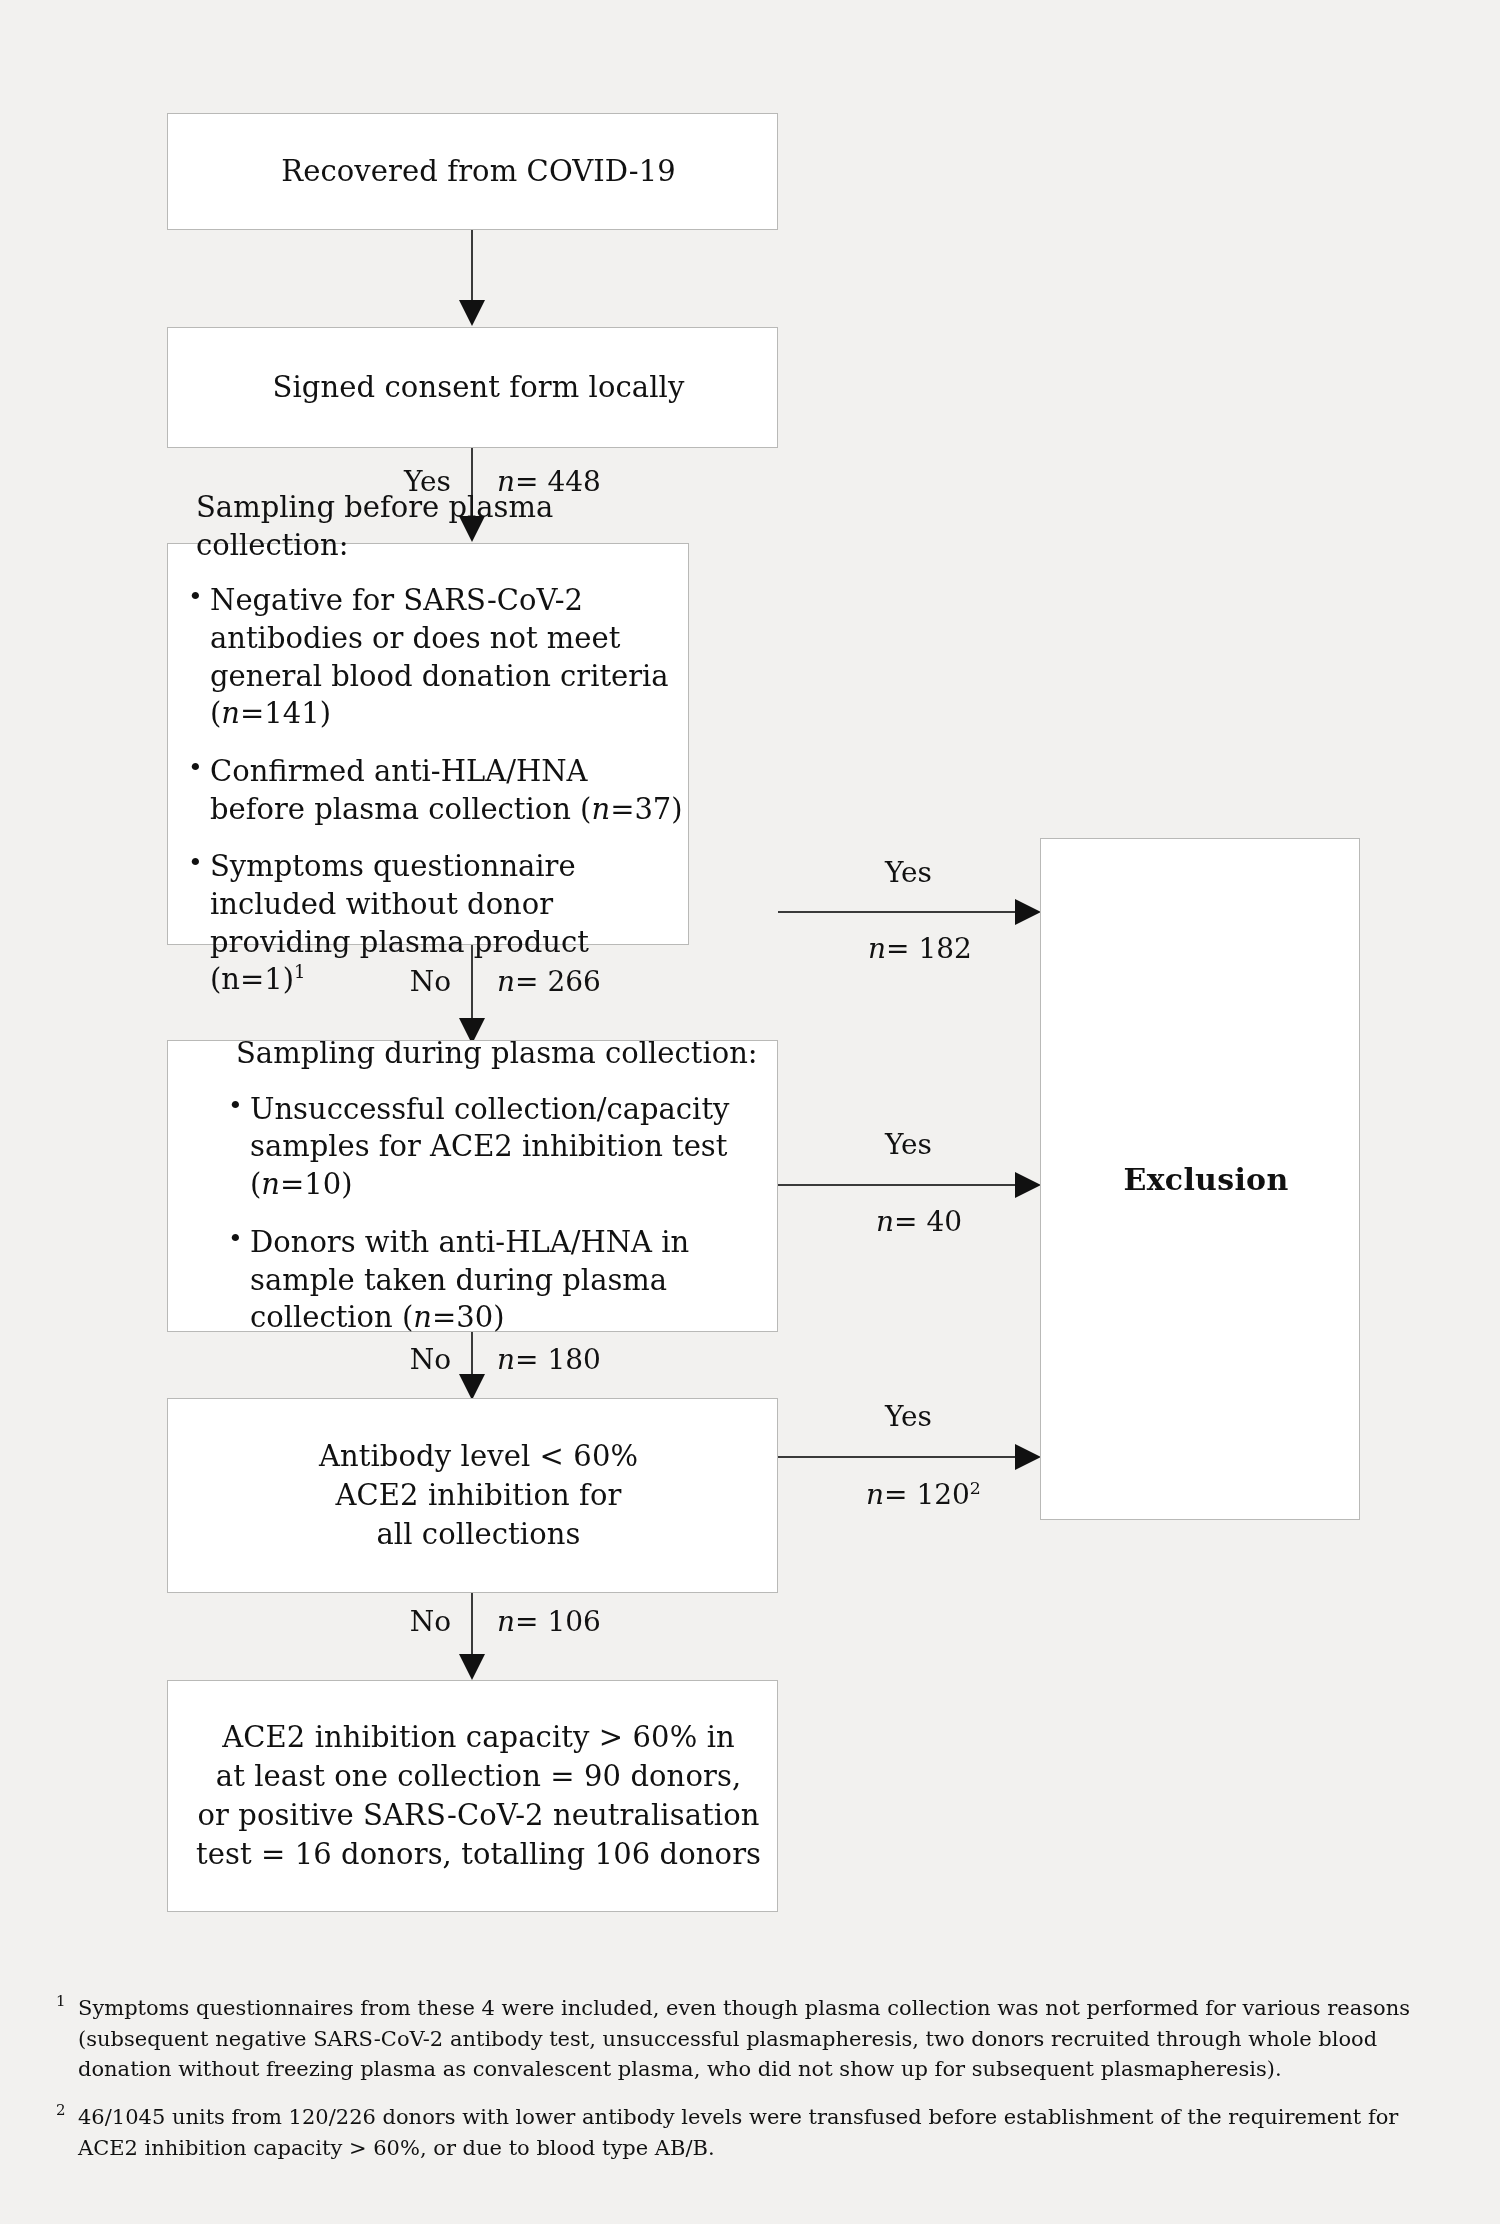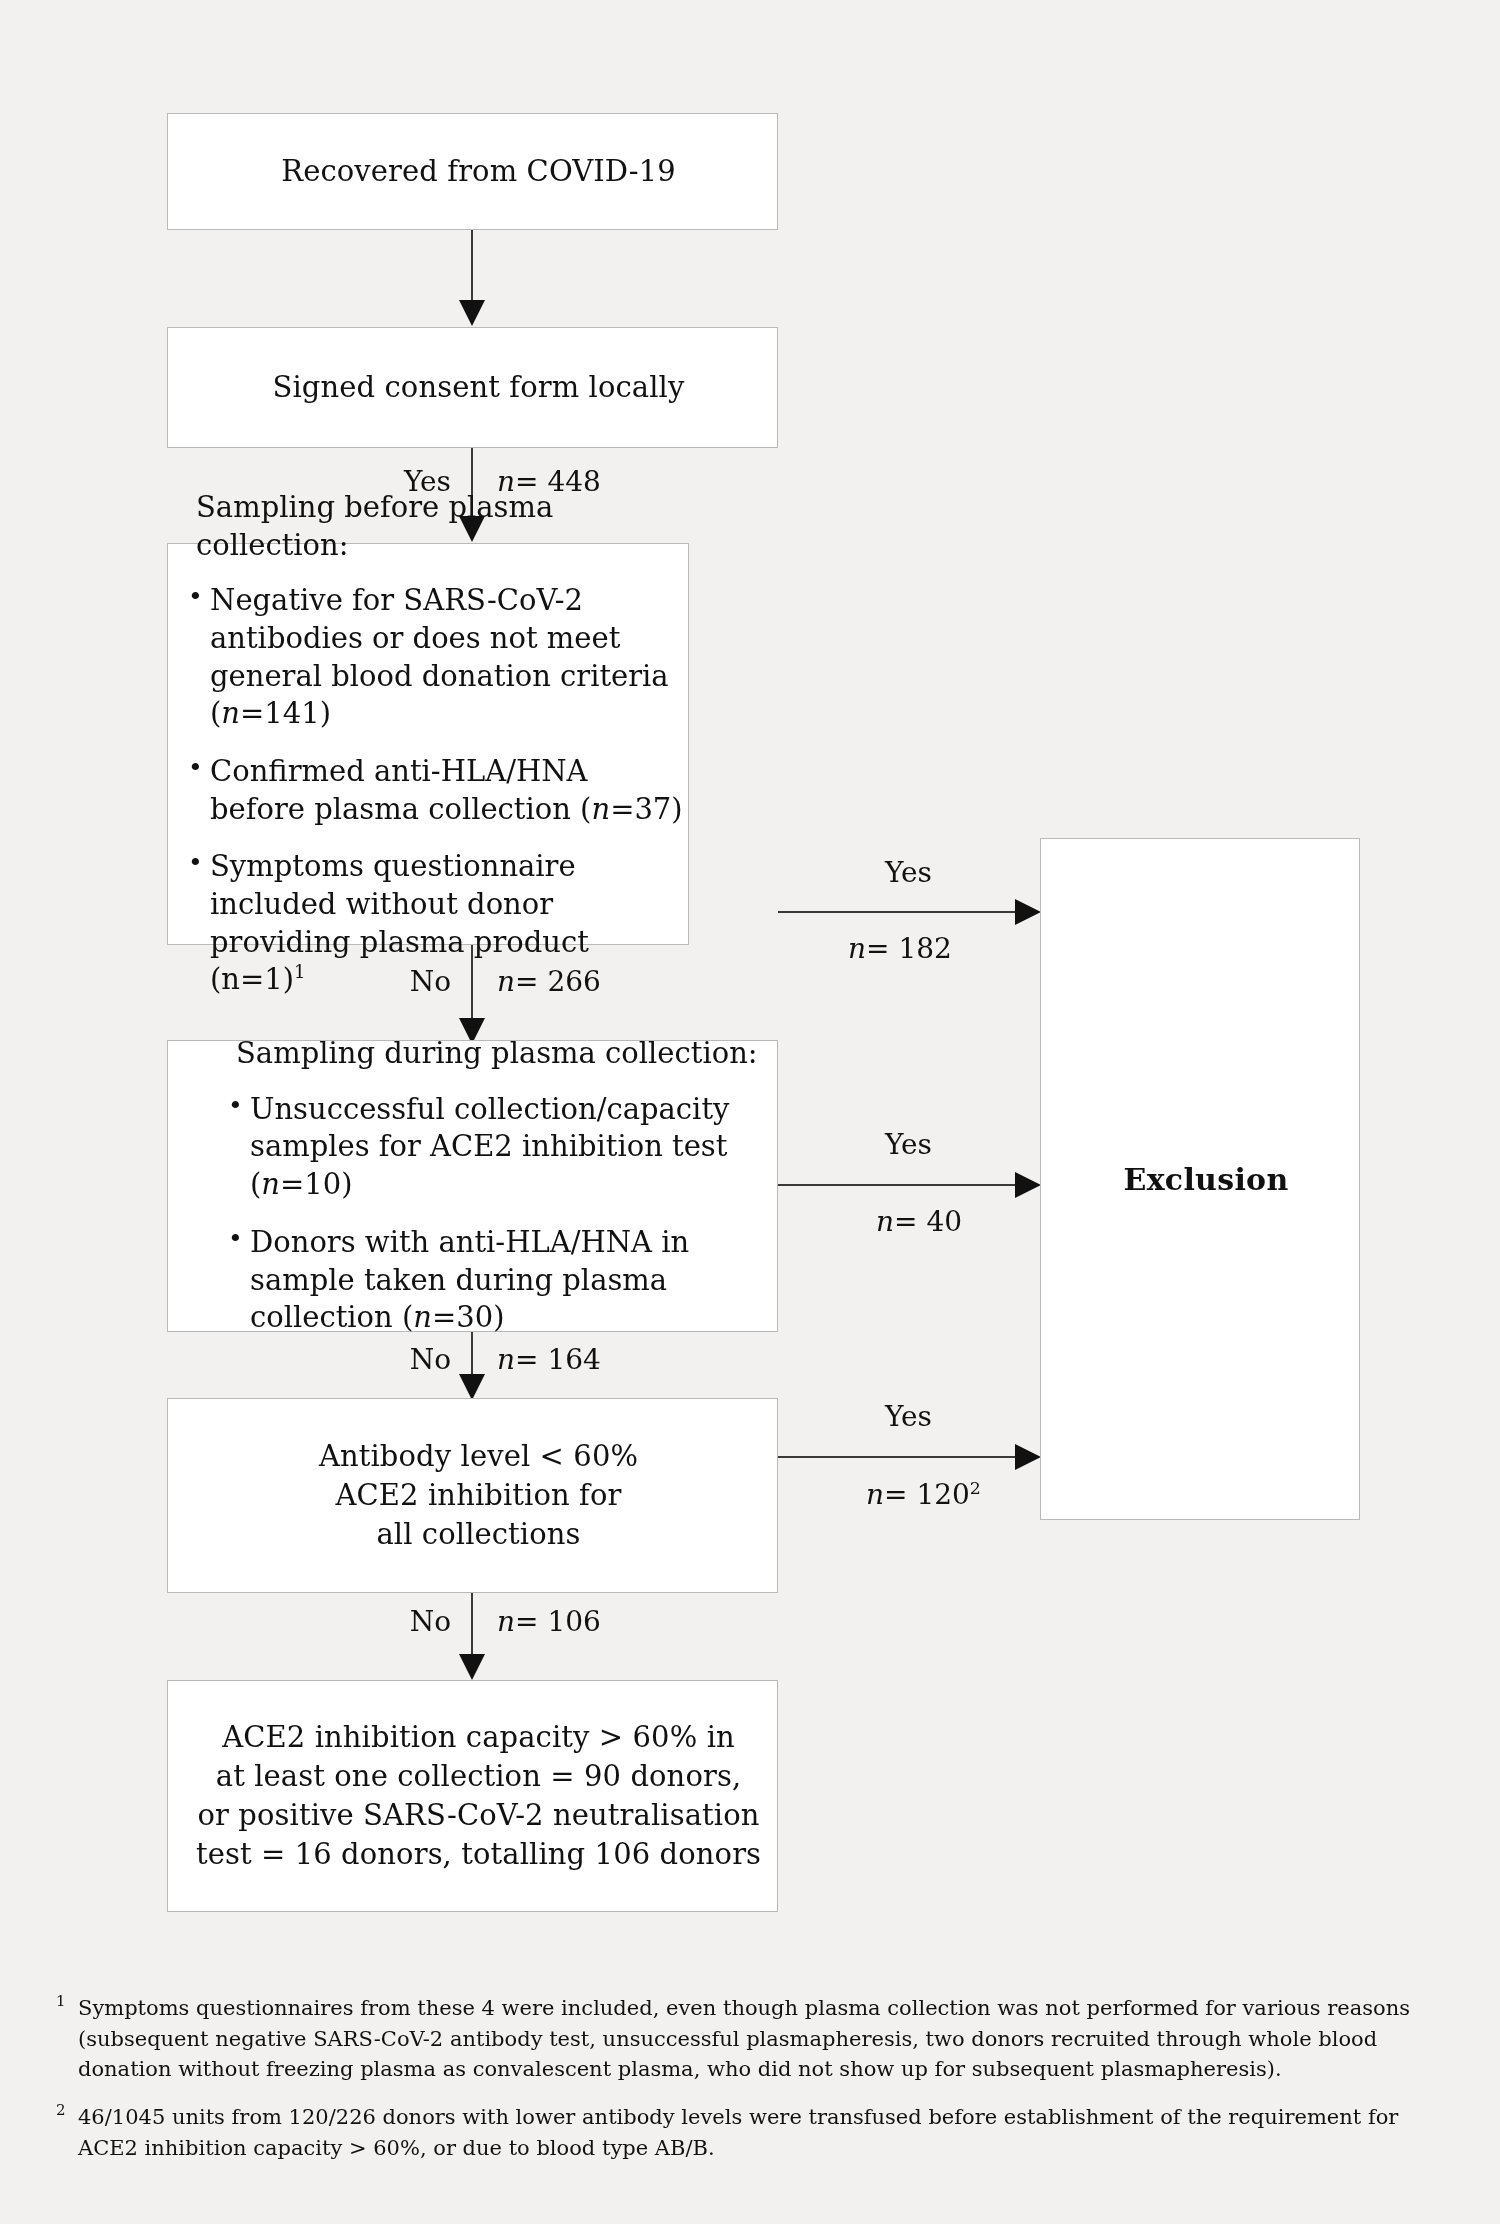--- a/index.html
+++ b/index.html
@@ -161,21 +161,21 @@
         <span>Symptoms questionnaire included without donor providing plasma product (n=1)</span><sup class="fn">1</sup>
       </li>
     </ul>
   </div>
 
   <div class="hline" style="left: 778px; top: 911px; width: 240px;"></div>
   <div class="hhead" style="left: 1015px; top: 899px;"></div>
   <div class="elabel" style="left: 885px; top: 856px;">
     <span>Yes</span>
   </div>
-  <div class="elabel" style="left: 848px; top: 932px;">
+  <div class="elabel" style="left: 868px; top: 932px;">
     <span class="ital">n</span><span>= 182</span>
   </div>
 
   <div class="vline" style="left:471px;top:945px;height:75px;"></div>
   <div class="vhead" style="left:459px;top:1018px;"></div>
   <div class="elabel left-of-line" style="left:281px;top:965px;width:170px;">
     <span>No</span>
   </div>
   <div class="elabel right-of-line" style="left:497px;top:965px;">
     <span class="ital">n</span><span>= 266</span>
@@ -201,21 +201,21 @@
   <div class="elabel" style="left: 876px; top: 1205px;">
     <span class="ital">n</span><span>= 40</span>
   </div>
 
   <div class="vline" style="left: 471px; top: 1332px; height: 44px;"></div>
   <div class="vhead" style="left: 459px; top: 1374px;"></div>
   <div class="elabel left-of-line" style="left: 281px; top: 1343px; width: 170px;">
     <span>No</span>
   </div>
   <div class="elabel right-of-line" style="left: 497px; top: 1343px;">
-    <span class="ital">n</span><span>= 164</span>
+    <span class="ital">n</span><span>= 180</span>
   </div>
 
   <div class="box center" style="left: 167px; top: 1398px; width: 611px; height: 195px;">
     <div class="box-text multiline">Antibody level &lt; 60%</div>
     <div class="box-text multiline">ACE2 inhibition for</div>
     <div class="box-text multiline">all collections</div>
   </div>
 
   <div class="hline" style="left: 778px; top: 1456px; width: 240px;"></div>
   <div class="hhead" style="left: 1015px; top: 1444px;"></div>

